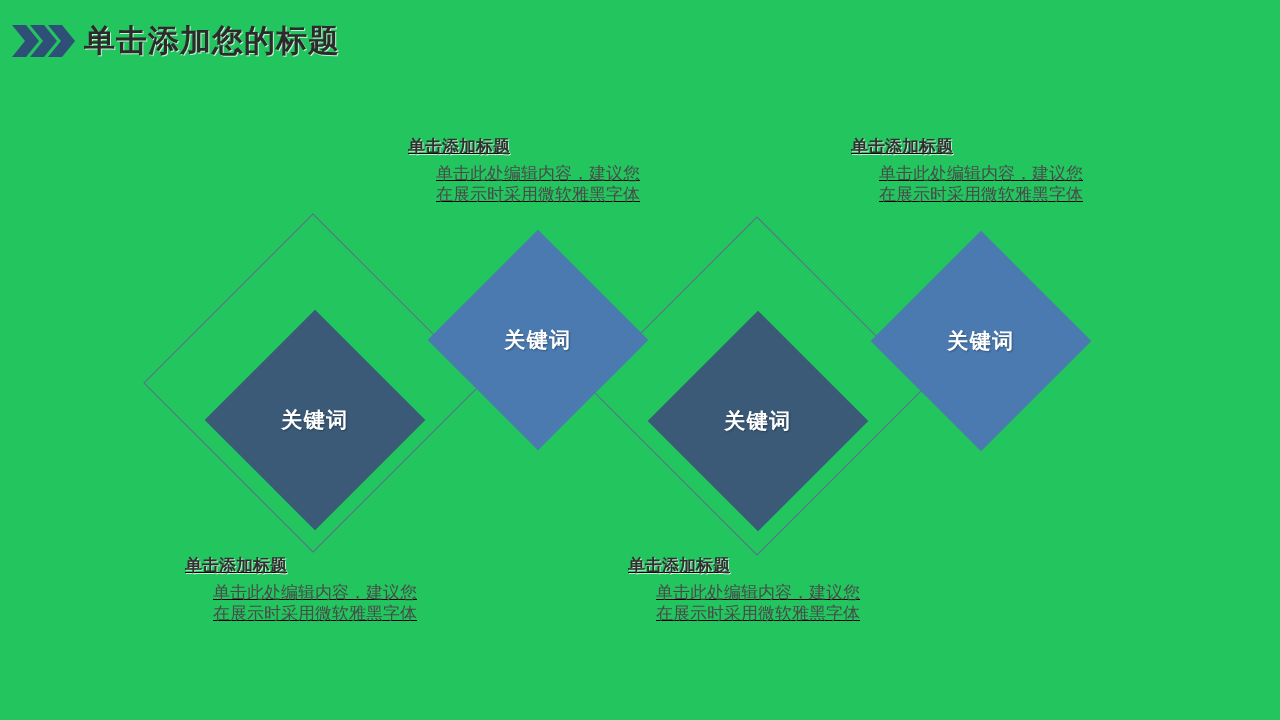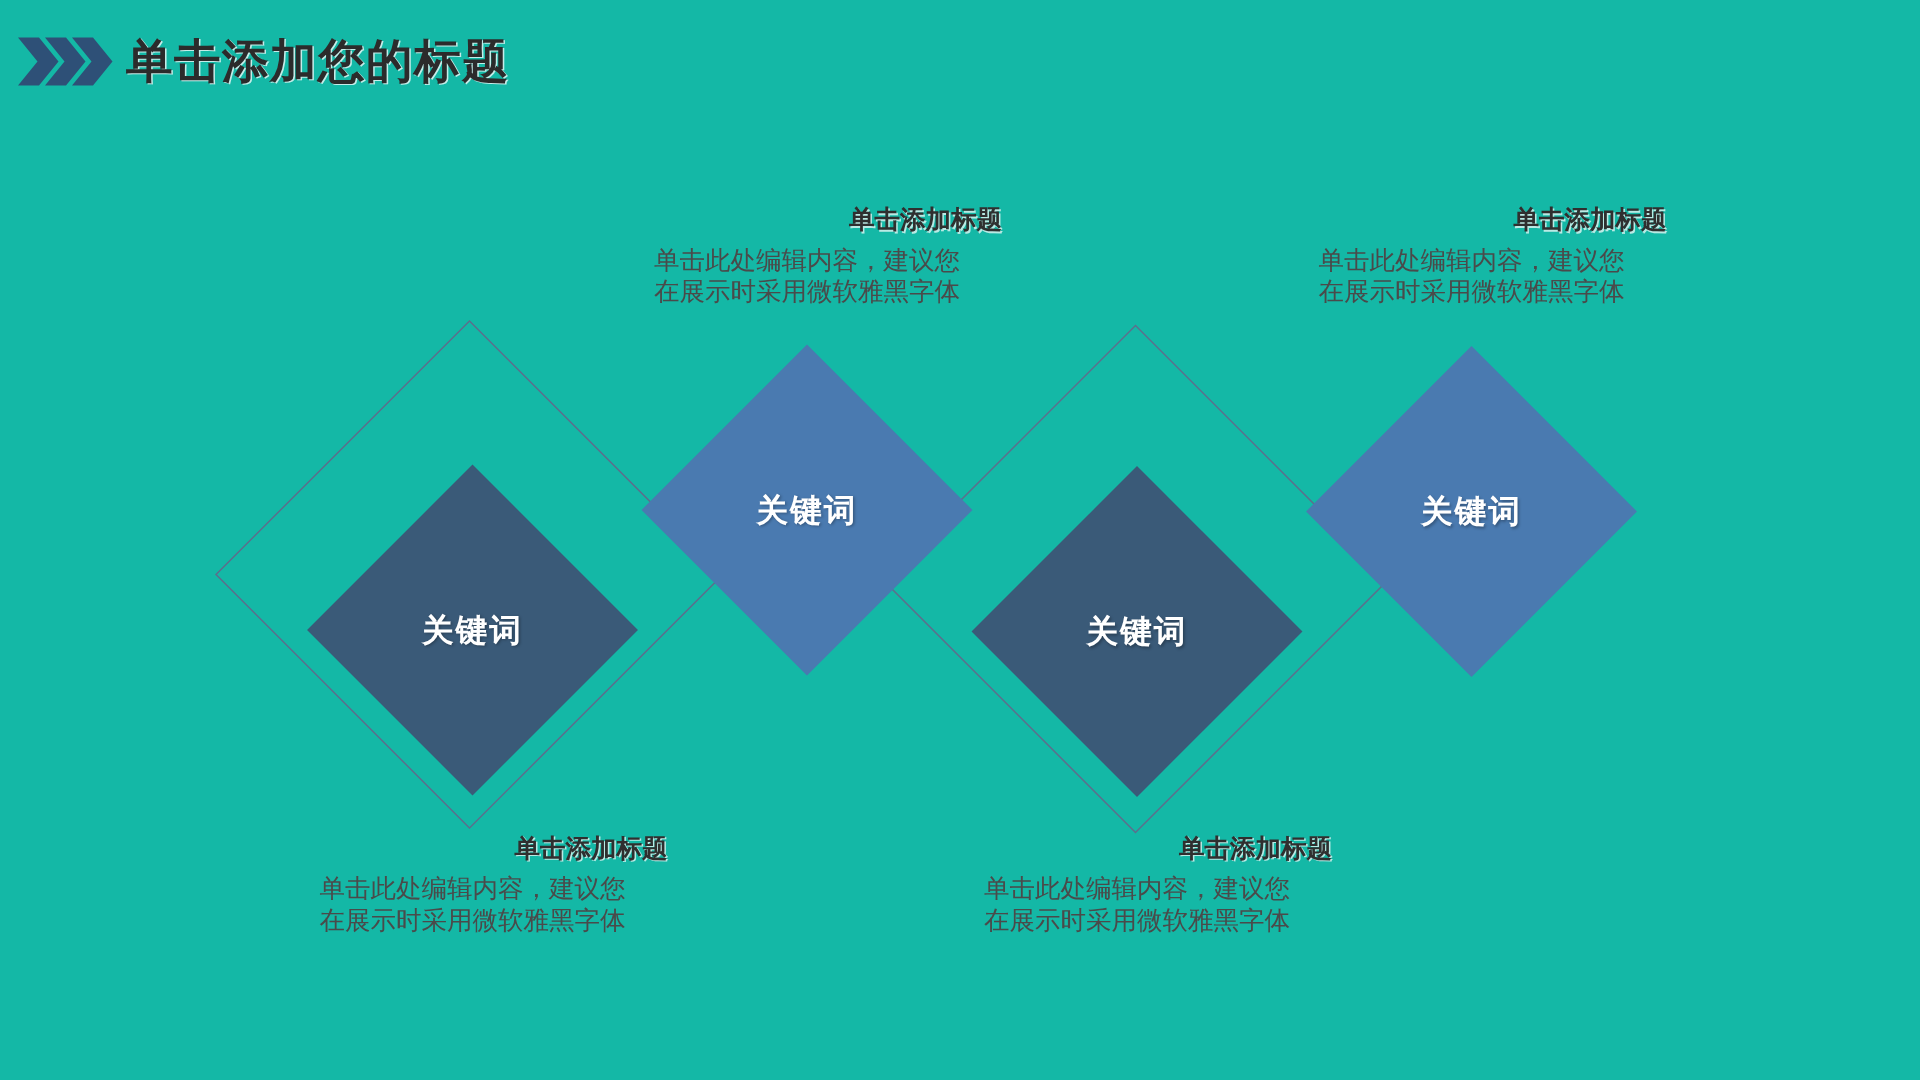--- a/index.html
+++ b/index.html
@@ -11,21 +11,21 @@
     height: 720px;
     background: #f1f1f1;
     font-family: "Liberation Sans", "DejaVu Sans", sans-serif;
     overflow: hidden;
     position: relative;
   }
   #slide {
     position: relative;
     width: 1280px;
     height: 720px;
-    background: #14b8a6;
+    background: #22c55e;
     overflow: hidden;
   }
 
   
   #header {
     position: absolute;
     left: 0;
     top: 0;
     width: 1280px;
     height: 80px;
@@ -79,21 +79,22 @@
     font-size: 21px;
     font-weight: bold;
     letter-spacing: 1.5px;
     text-shadow: 1px 1px 2px rgba(0,0,0,0.30);
   }
 
   
   .text-block {
     position: absolute;
     width: 260px;
-    text-align: right;
+    text-align: left;
+    text-decoration: underline;
   }
   .tb-title {
     font-size: 17px;
     font-weight: bold;
     color: #2f2f2f;
     line-height: 22px;
     margin-bottom: 5px;
     text-shadow: 1px 1px 0 rgba(255,255,255,0.7);
   }
   .tb-body {

